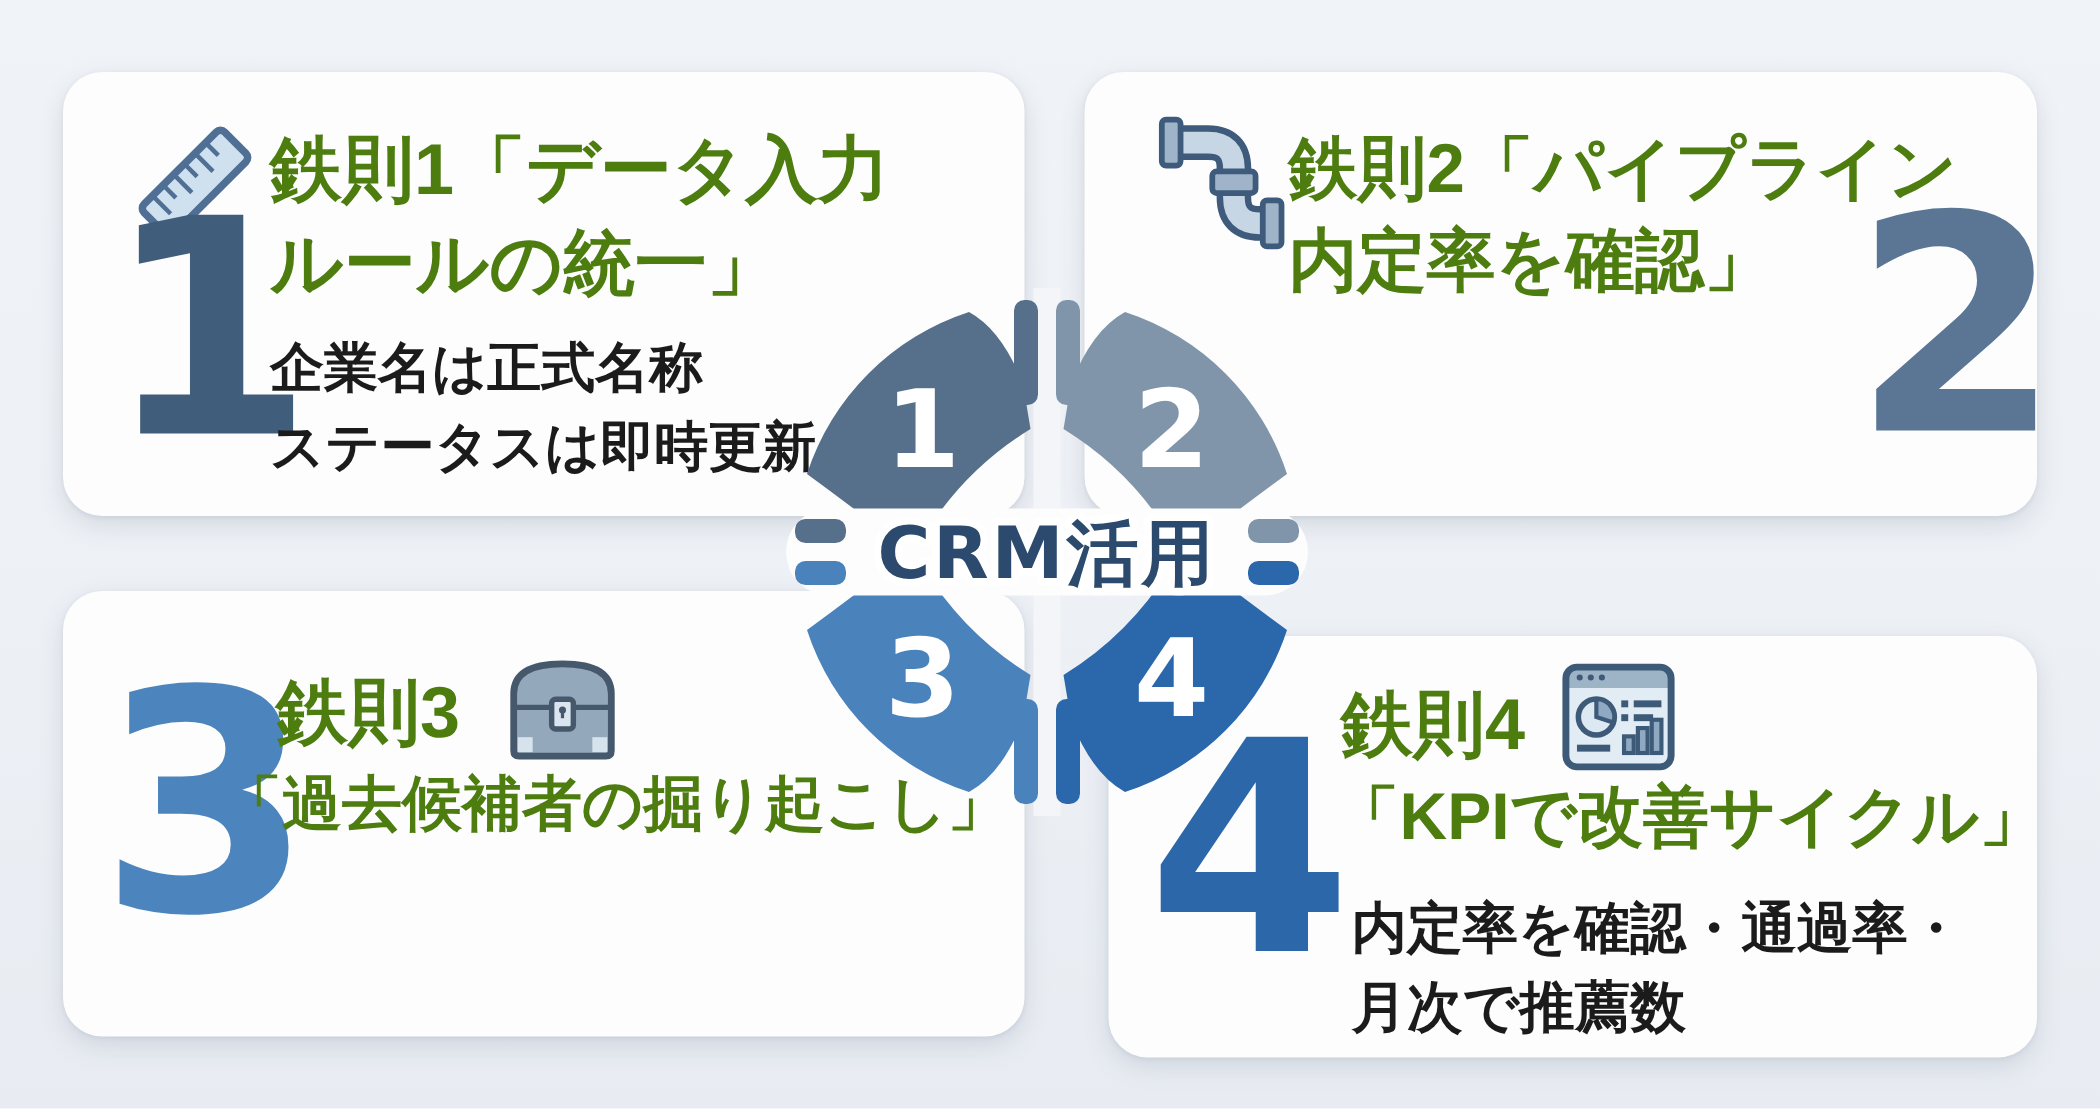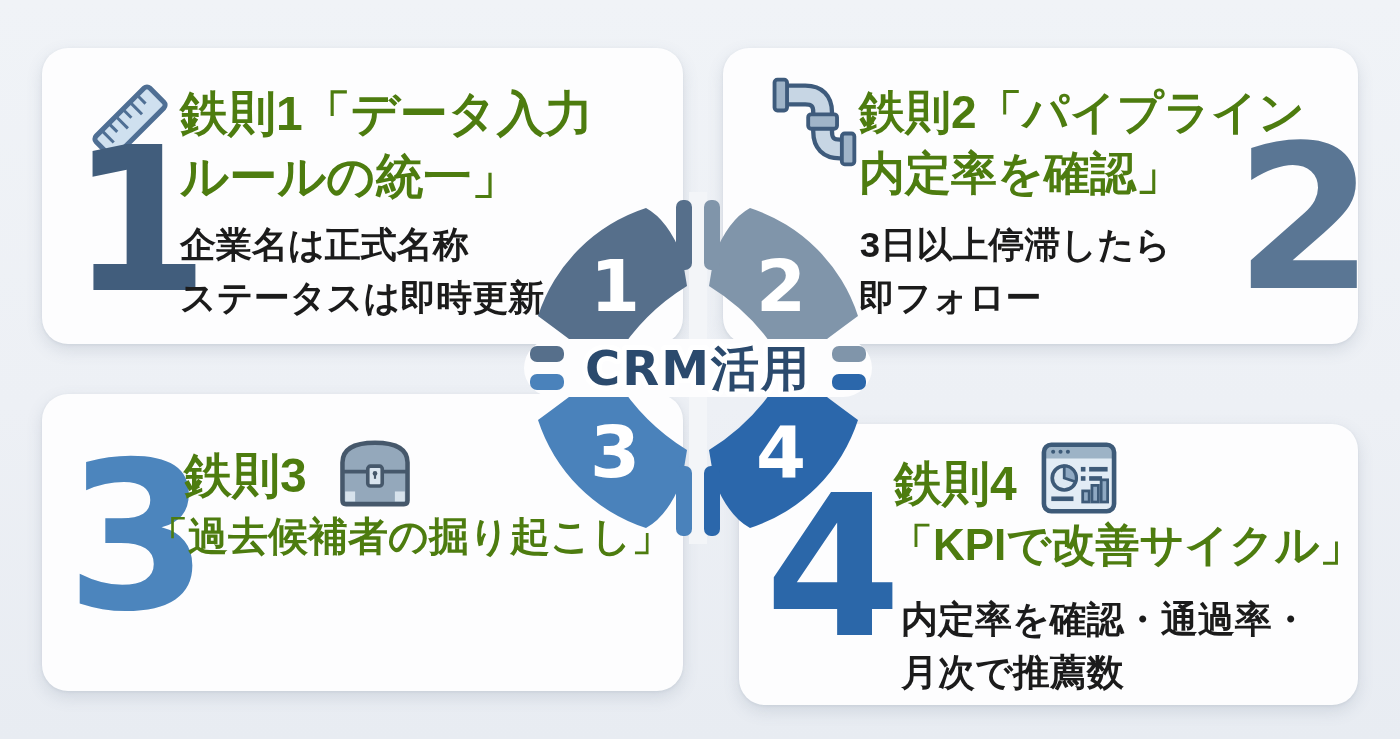--- a/index.html
+++ b/index.html
@@ -96,24 +96,20 @@
       <path d="M22 24 H44 Q62 24 62 42 V62 Q62 80 80 80 H88" fill="none" stroke="#c7d6e4" stroke-width="15"></path>
       <rect x="12" y="8" width="13" height="32" rx="3" fill="#9fb4c8" stroke="#3e5b7c" stroke-width="4"></rect>
       <rect x="82" y="64" width="13" height="32" rx="3" fill="#9fb4c8" stroke="#3e5b7c" stroke-width="4"></rect>
       <rect x="47" y="44" width="30" height="15" rx="3" fill="#9fb4c8" stroke="#3e5b7c" stroke-width="4"></rect>
     </svg>
     <div class="bignum n2" style="color: rgb(90, 118, 148);">2</div>
     <div class="title t2">
       <div>鉄則2「パイプライン</div>
       <div>内定率を確認」</div>
     </div>
-    <div class="sub s2">
-      <div>3日以上停滞したら</div>
-      <div>即フォロー</div>
-    </div>
   </div>
 
   <div class="card card3">
     <div class="bignum n3" style="color: rgb(76, 133, 189);">3</div>
     <div class="title t3a">鉄則3</div>
     <svg class="icon ic3" viewBox="0 0 104 104">
       <path d="M16 78 V36 Q16 14 52 14 Q88 14 88 36 V78 Q88 82 84 82 H20 Q16 82 16 78 Z" fill="#94a8bb" stroke="#46586b" stroke-width="5"></path>
       <rect x="19" y="68" width="11" height="11" fill="#d6e2ec"></rect>
       <rect x="74" y="68" width="11" height="11" fill="#d6e2ec"></rect>
       <line x1="16" y1="46" x2="88" y2="46" stroke="#46586b" stroke-width="4"></line>

